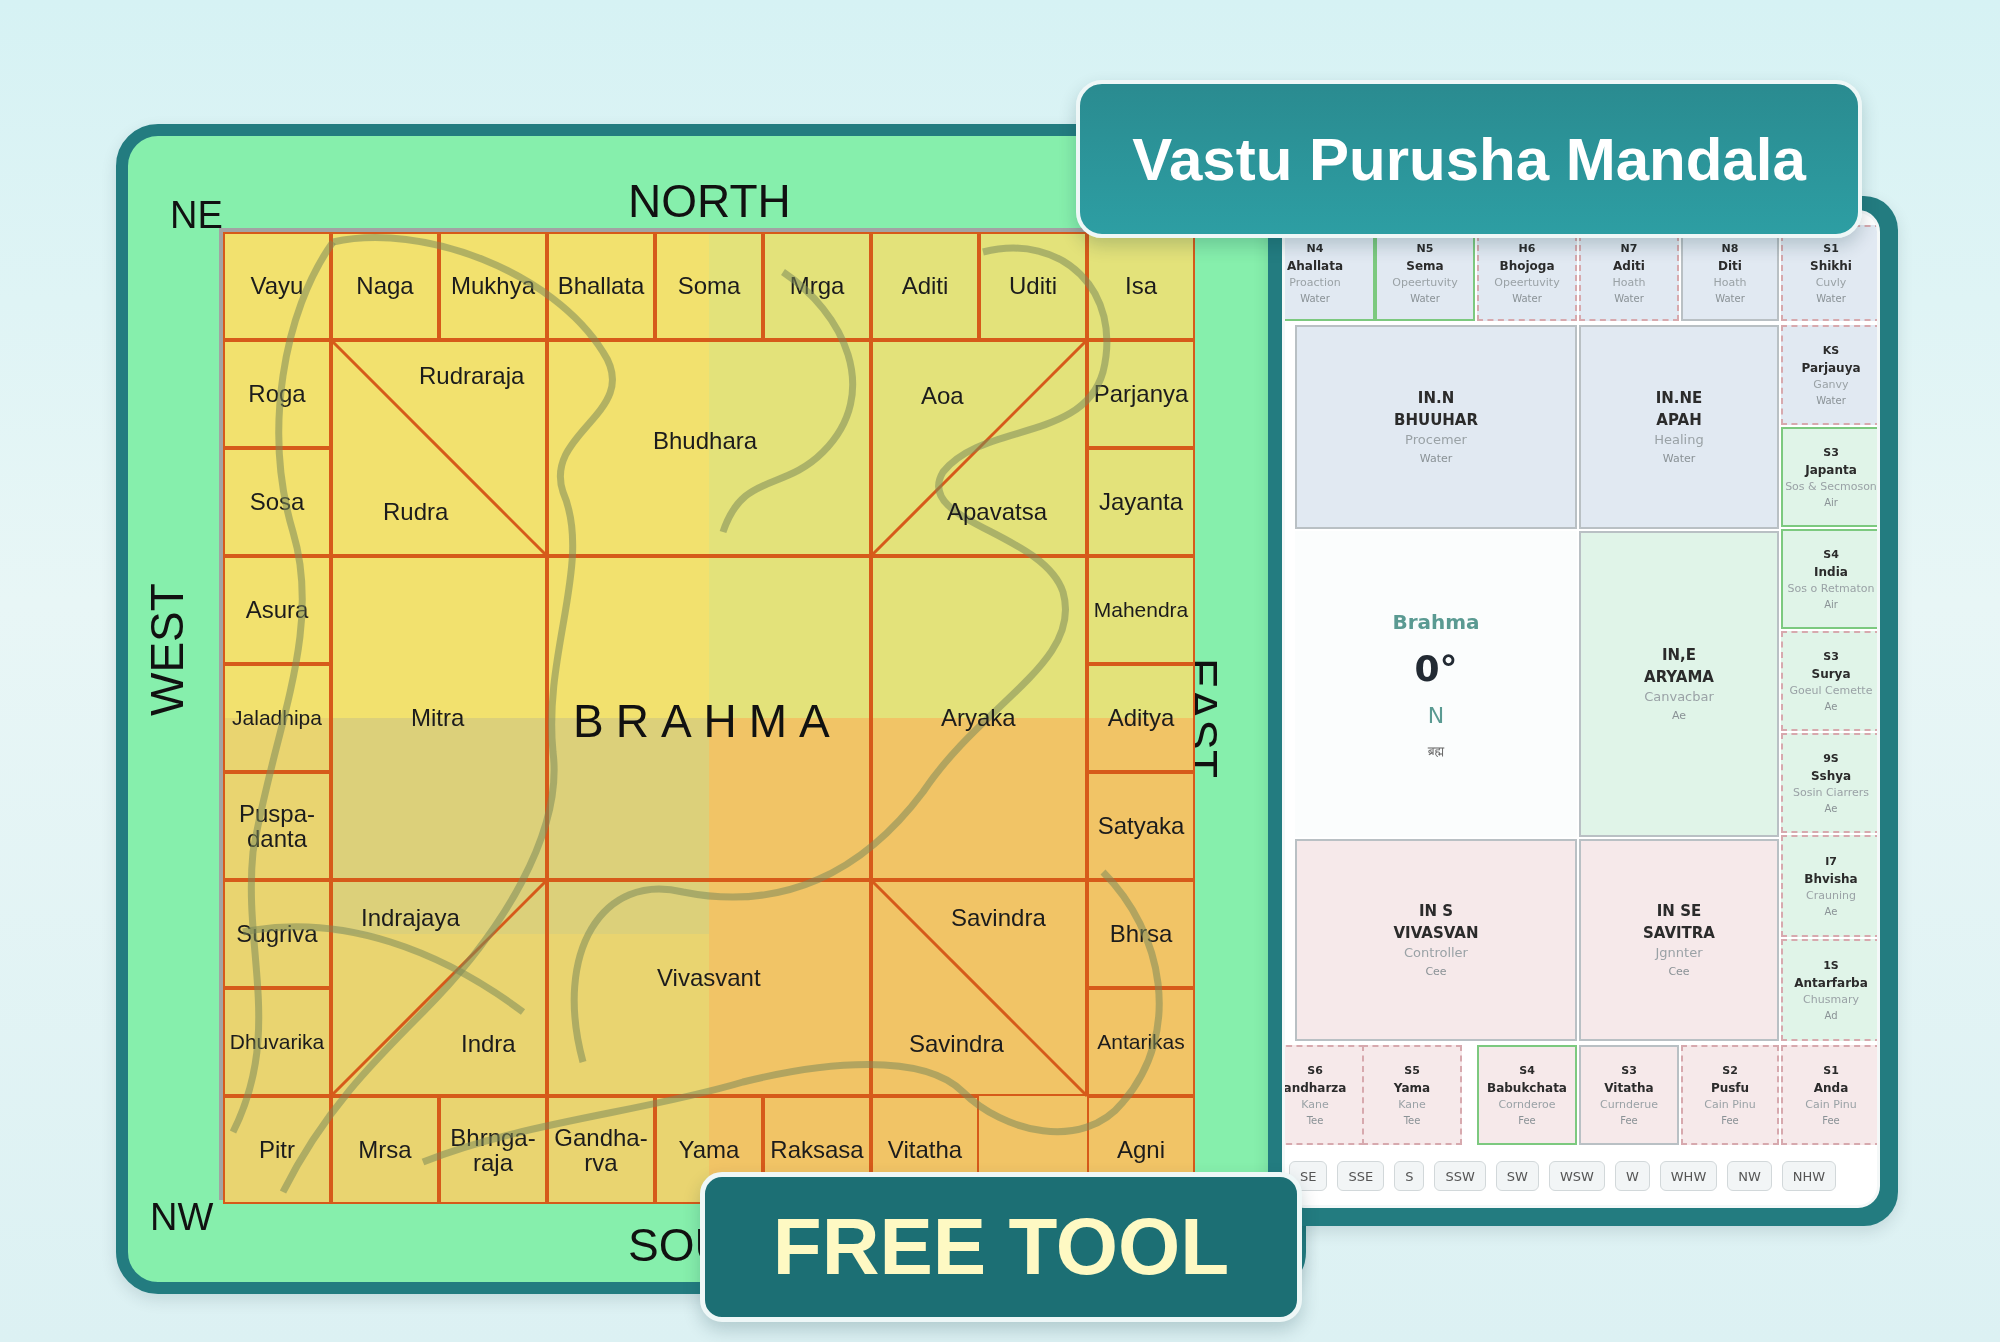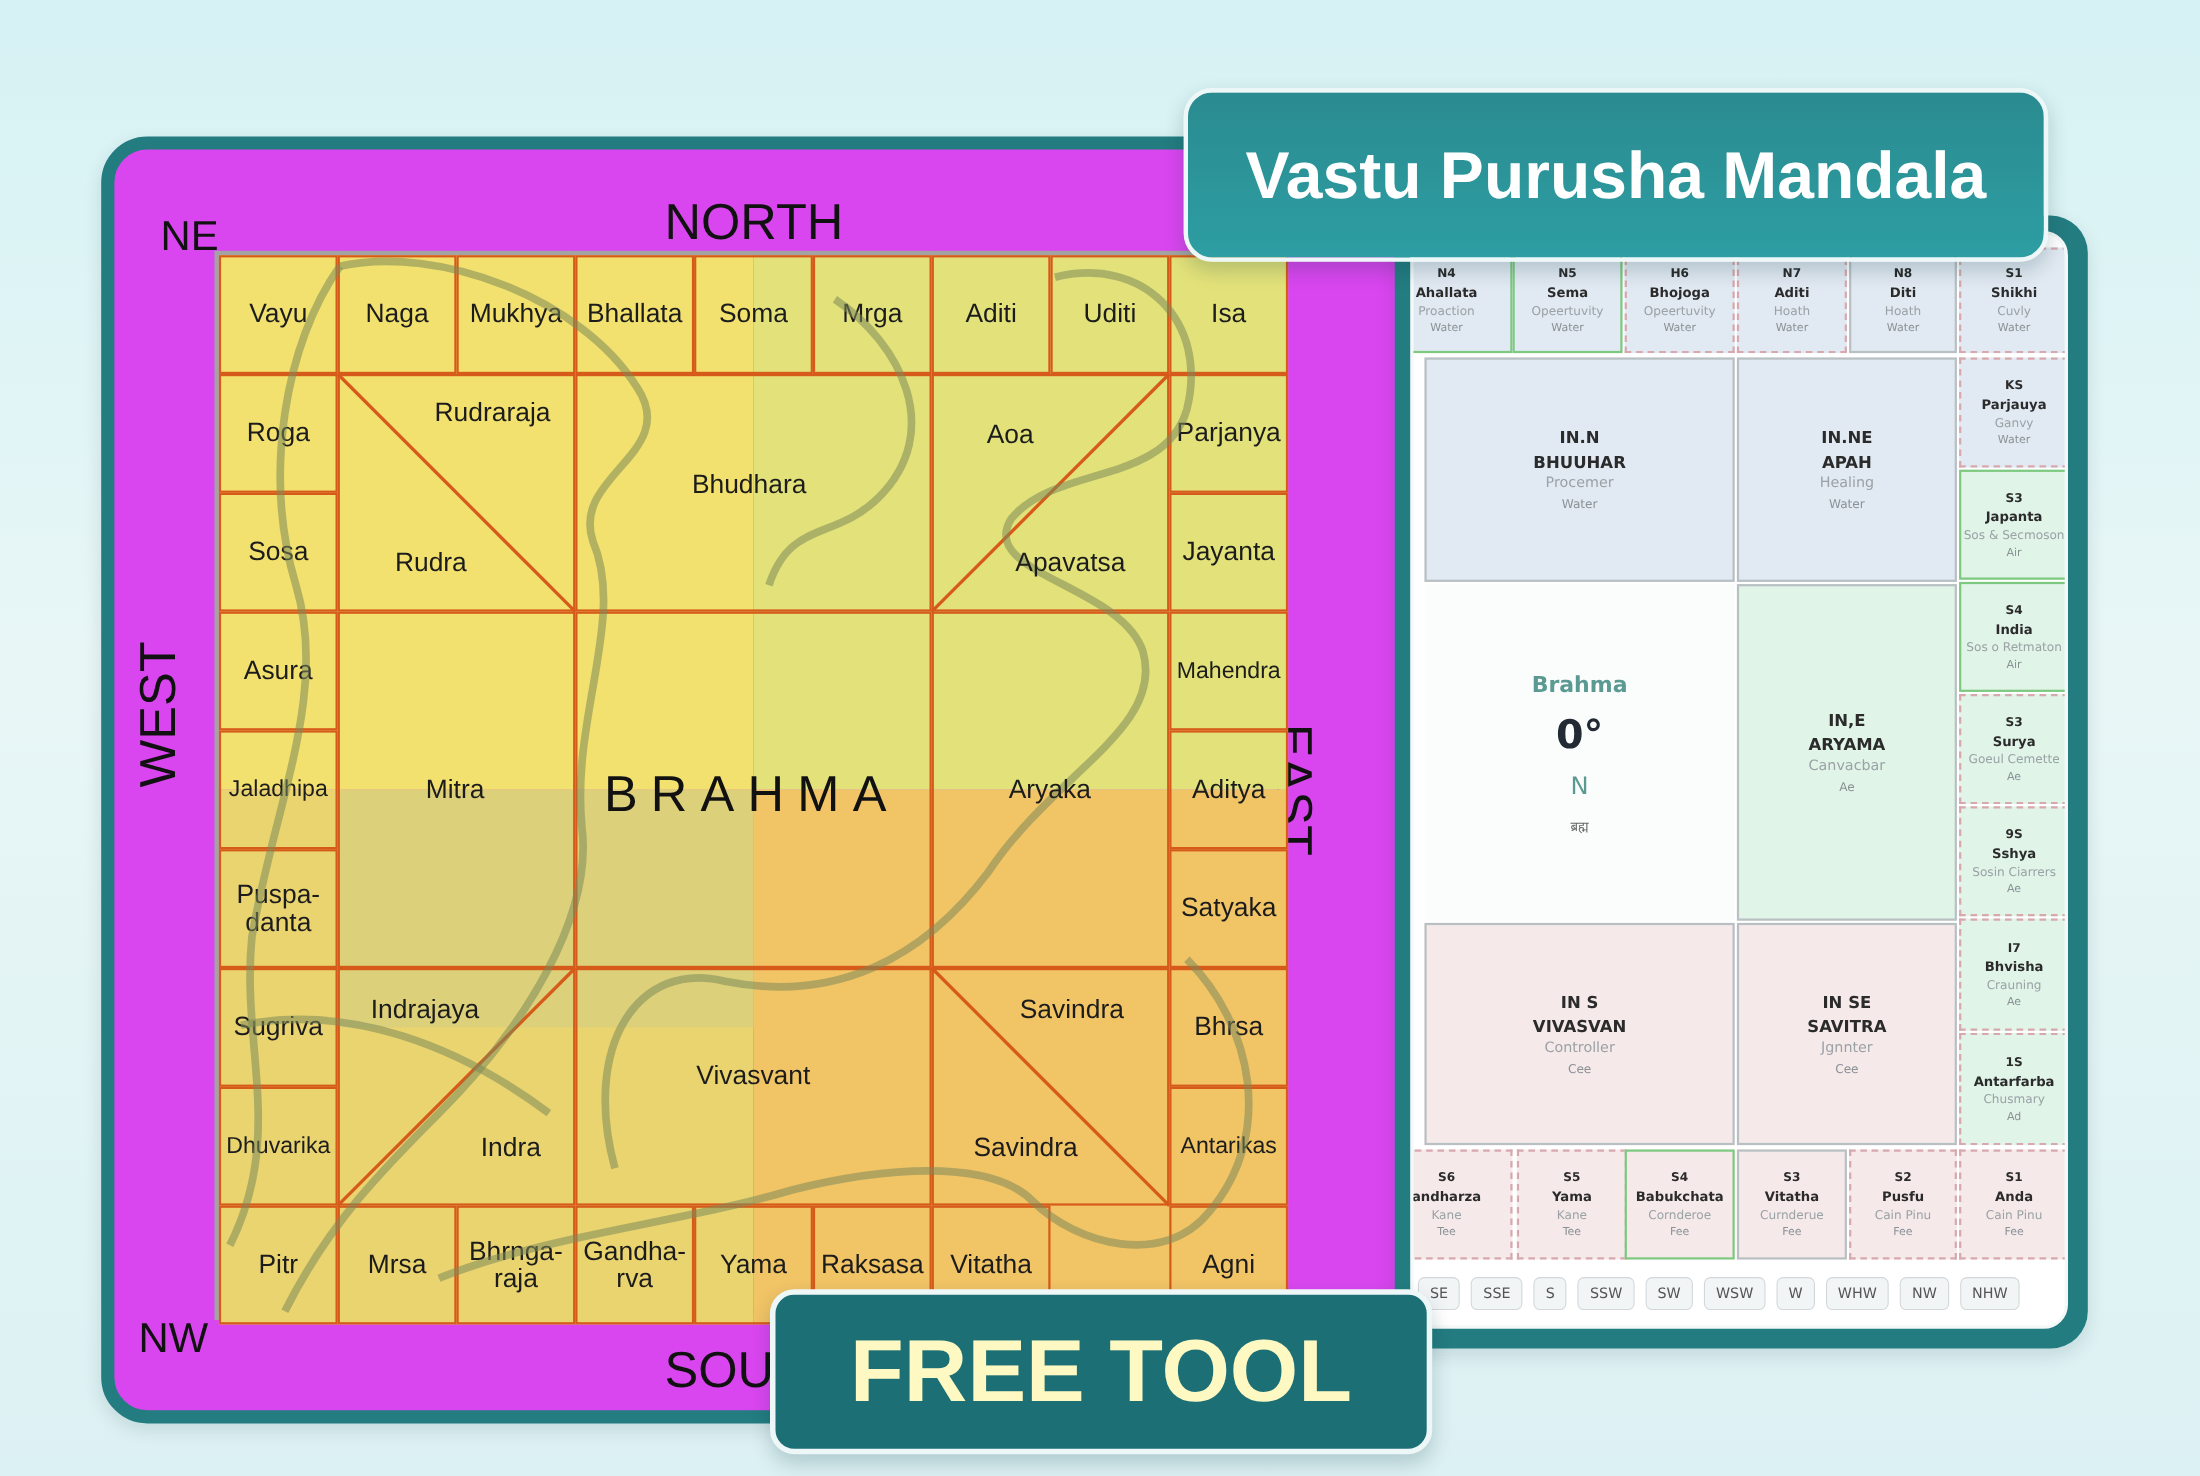--- a/index.html
+++ b/index.html
@@ -5,22 +5,22 @@
   * { box-sizing: border-box; margin: 0; padding: 0; }
   html, body { width: 2000px; height: 1342px; overflow: hidden; }
   body {
     position: relative;
     background: linear-gradient(180deg, #d6f2f4 0%, #e8f6f6 45%, #dcf1f3 100%);
     font-family: "Liberation Sans", sans-serif;
   }
 
   
   .left-card {
-    position: absolute; left: 92px; top: 124px; width: 1190px; height: 1170px;
-    background: #d946ef; border: 12px solid #237c80; border-radius: 42px;
+    position: absolute; left: 116px; top: 124px; width: 1190px; height: 1170px;
+    background: #86efac; border: 12px solid #237c80; border-radius: 42px;
     box-shadow: 0 6px 16px rgba(0,40,50,.12);
   }
   .dir { position: absolute; color: #111; font-family: "Liberation Sans", sans-serif; }
   .dir-ne { left: 42px; top: 58px; font-size: 38px; }
   .dir-north { left: 500px; top: 38px; font-size: 46px; }
   .dir-nw { left: 22px; top: 1060px; font-size: 38px; }
   .dir-south { left: 500px; top: 1082px; font-size: 46px; }
   .dir-west { left: 12px; top: 580px; font-size: 46px; transform: rotate(-90deg); transform-origin: left top; }
   .dir-east { left: 1100px; top: 522px; font-size: 46px; transform: rotate(90deg); transform-origin: left top; }
 
@@ -376,21 +376,21 @@
           <div class="role">Chusmary</div>
           <div class="elem">Ad</div>
       </div>
 
       <div class="rc pink b-dash" style="left:-40px;top:820px;width:120px;height:100px;">
         <div class="code">S6</div>
           <div class="name">andharza</div>
           <div class="role">Kane</div>
           <div class="elem">Tee</div>
       </div>
-      <div class="rc pink b-dash" style="left:84px;top:820px;width:100px;height:100px;">
+      <div class="rc pink b-dash" style="left:67px;top:820px;width:100px;height:100px;">
         <div class="code">S5</div>
           <div class="name">Yama</div>
           <div class="role">Kane</div>
           <div class="elem">Tee</div>
       </div>
       <div class="rc pink b-green" style="left:182px;top:820px;width:100px;height:100px;">
         <div class="code">S4</div>
           <div class="name">Babukchata</div>
           <div class="role">Cornderoe</div>
           <div class="elem">Fee</div>

